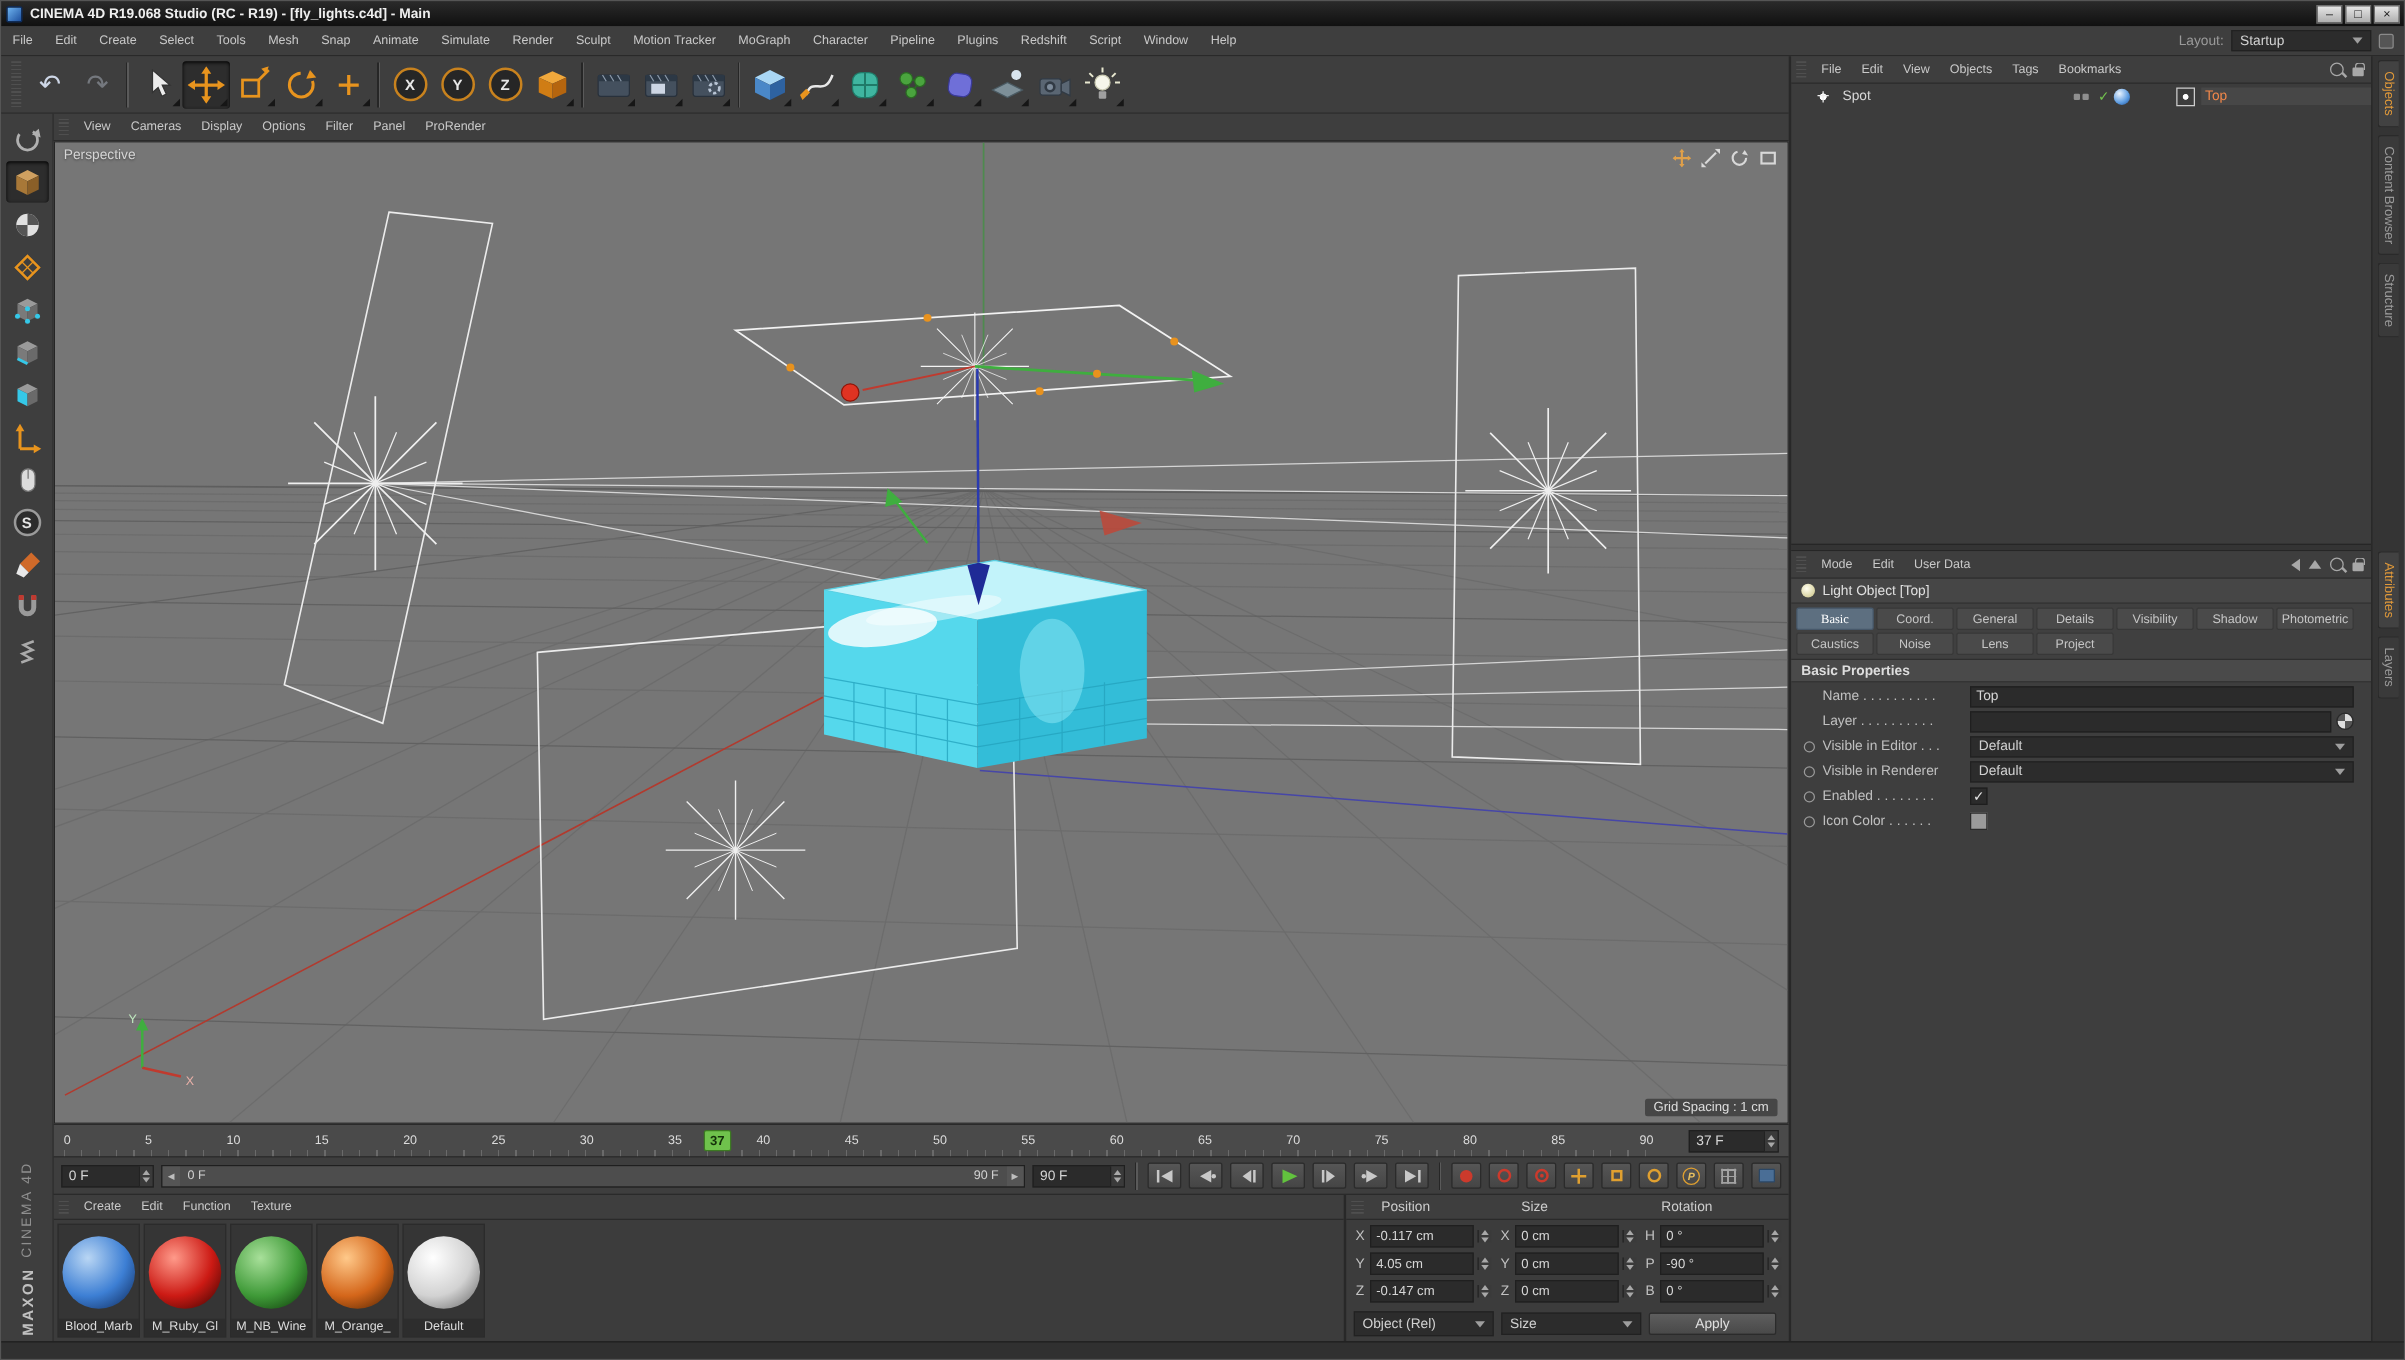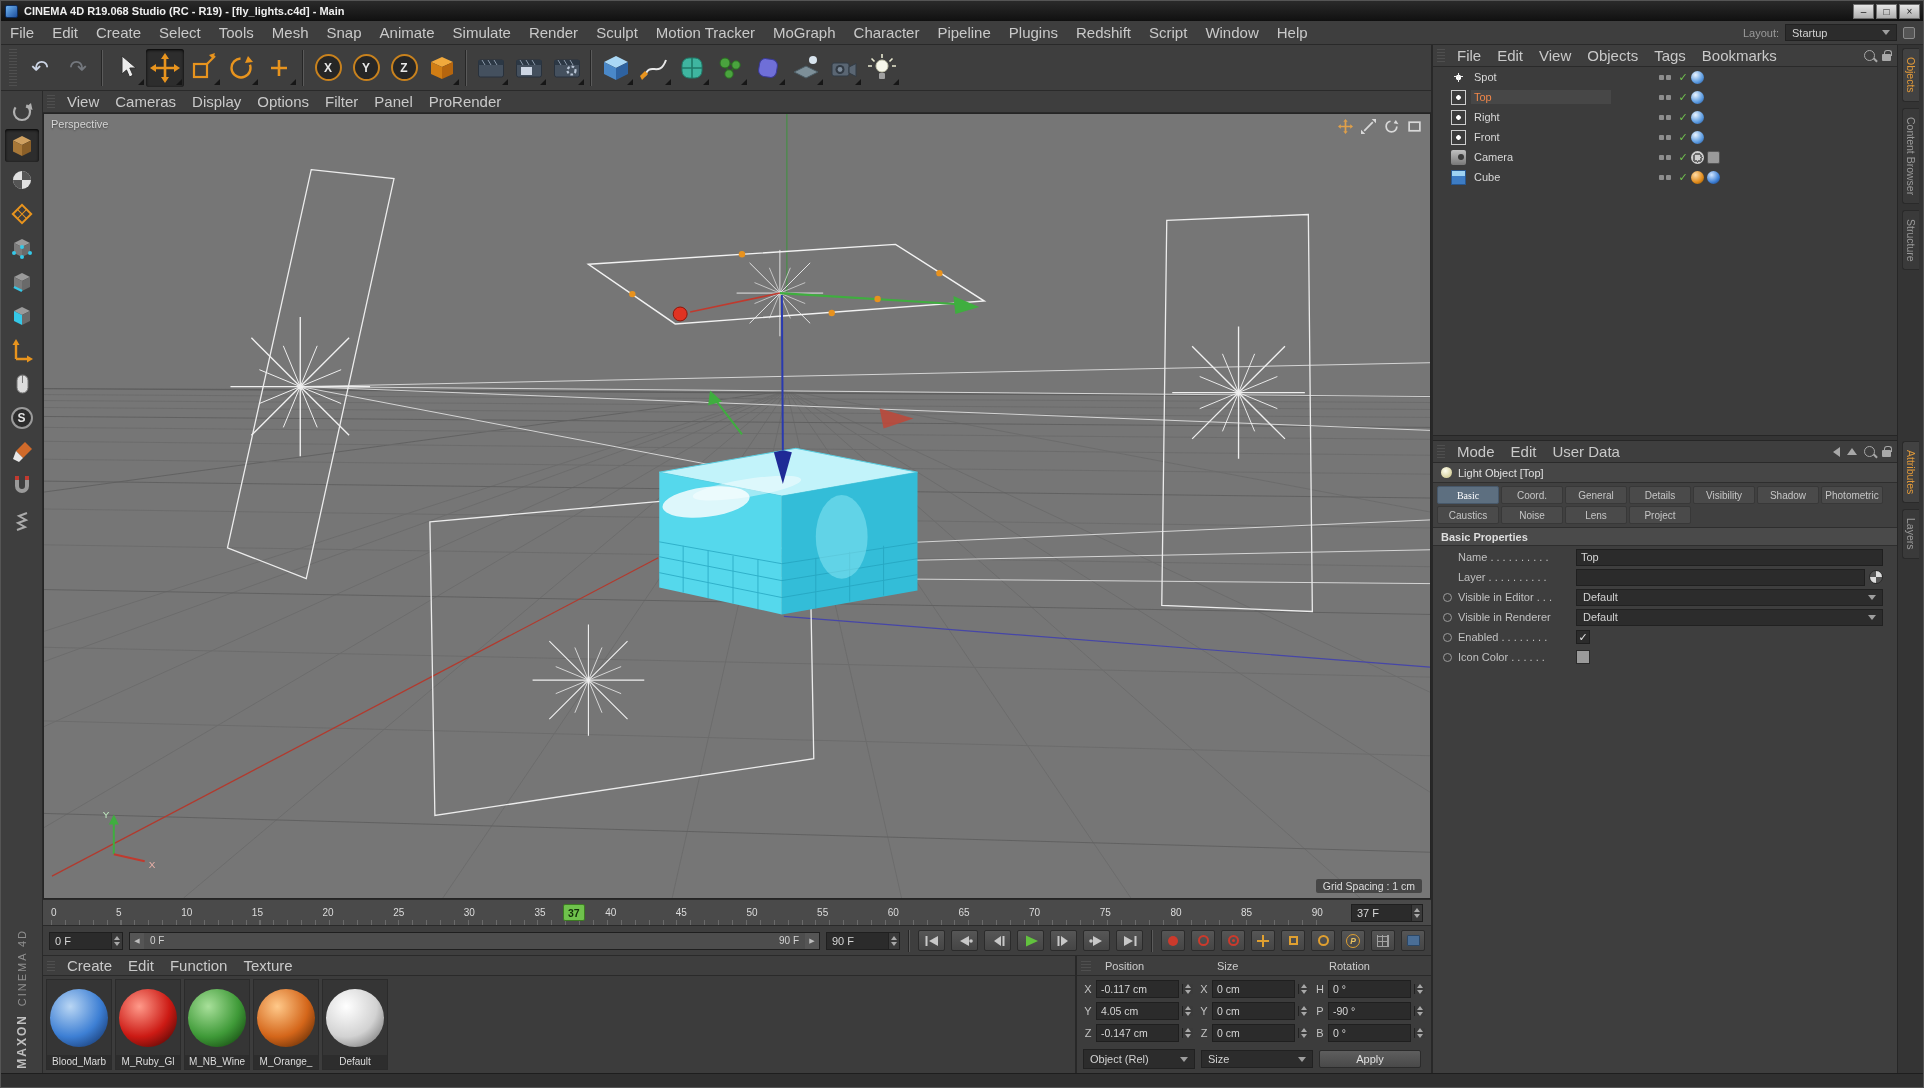--- a/index.html
+++ b/index.html
@@ -13,21 +13,21 @@
     background:linear-gradient(135deg,#6fb4f0,#1d4f9e); border:1px solid #0c2c5e; }
   .titlebar .title { color:#efefef; font-weight:bold; font-size:11px; }
   .titlebar .spacer { flex:1; }
   .winbtn { width:21px; height:15px; margin-right:2px; background:linear-gradient(#e6e6e6,#aeaeae);
     border:1px solid #6e6e6e; color:#1c1c1c; font-size:10px; line-height:13px; text-align:center; }
   .winbtn:last-child { margin-right:3px; }
 
   
   .menubar { height:24px; background:#3e3e3e; border-bottom:1px solid #292929; display:flex; align-items:center; flex:0 0 auto; }
   .menus { display:flex; align-items:center; }
-  .mi { padding:0 9px; color:#c9c9c9; font-size:15px; white-space:nowrap; }
+  .mi { padding:0 9px; color:#c9c9c9; font-size:10px; white-space:nowrap; }
   .mb-right { margin-left:auto; display:flex; align-items:center; gap:6px; padding-right:8px; }
   .layout-label { color:#9a9a9a; }
   .dd { display:flex; align-items:center; gap:6px; background:#2c2c2c; border:1px solid #212121; height:17px; padding:0 6px; min-width:112px; color:#d2d2d2; }
   .dd .caret, .caret { width:0; height:0; border-left:4px solid transparent; border-right:4px solid transparent; border-top:5px solid #9e9e9e; margin-left:auto; }
   .mb-icon { width:12px; height:12px; border:1px solid #8a8a8a; border-radius:2px; background:#555; }
 
   
   .mainrow { flex:1; display:flex; min-height:0; }
   .workarea { flex:1; display:flex; flex-direction:column; min-width:0; }
   .statusbar { height:14px; background:#303030; border-top:1px solid #1e1e1e; flex:0 0 auto; padding:0 8px; color:#8a8a8a; font-size:10px; }
@@ -139,21 +139,21 @@
   .rightpanel { width:466px; background:#3c3c3c; border-left:2px solid #282828; display:flex; flex-direction:column; flex:0 0 auto; min-height:0; }
   .om { height:390px; display:flex; flex-direction:column; flex:0 0 auto; }
   .pm-right { margin-left:auto; display:flex; align-items:center; gap:7px; padding-right:6px; }
   .icon-mag { width:11px; height:11px; border:1.6px solid #a8a8a8; border-radius:50%; position:relative; }
   .icon-mag::after { content:""; position:absolute; width:5px; height:1.6px; background:#a8a8a8; transform:rotate(45deg); right:-4px; bottom:-1px; }
   .icon-lock { width:9px; height:7px; background:#a8a8a8; border-radius:1px; position:relative; margin-top:4px; }
   .icon-lock::before { content:""; position:absolute; left:1.5px; top:-4px; width:6px; height:5px; border:1.6px solid #a8a8a8; border-bottom:none; border-radius:3px 3px 0 0; }
   .nav-l { width:0; height:0; border-top:5px solid transparent; border-bottom:5px solid transparent; border-right:7px solid #a8a8a8; }
   .nav-u { width:0; height:0; border-left:5px solid transparent; border-right:5px solid transparent; border-bottom:7px solid #a8a8a8; }
 
-  .om-rows { display:flex; flex-direction:column; }
+  .om-rows { display:flex; flex-direction:row; }
   .om-row { display:flex; align-items:center; height:20px; padding-left:18px; }
   .oi { width:15px; height:15px; margin-right:5px; position:relative; flex:0 0 auto; }
   .oi.ic-spot { background:
       linear-gradient(#efefef,#efefef) center/9px 1.4px no-repeat,
       linear-gradient(#efefef,#efefef) center/1.4px 9px no-repeat,
       radial-gradient(circle,#ffffff 0 2.6px,transparent 3px) center no-repeat; }
   .oi.ic-area { border:1px solid #cdcdcd; background:radial-gradient(circle,#ffffff 0 2px,transparent 2.6px) center no-repeat; }
   .oi.ic-camera { background:linear-gradient(#c0c0c0,#787878); border-radius:2px; }
   .oi.ic-camera::after { content:""; position:absolute; right:2px; top:4px; width:6px; height:6px; border-radius:50%; background:#3a3a3a; }
   .oi.ic-plane { background:linear-gradient(135deg,#8cc0ec,#3a78c0); clip-path:polygon(50% 8%, 96% 50%, 50% 92%, 4% 50%); }

